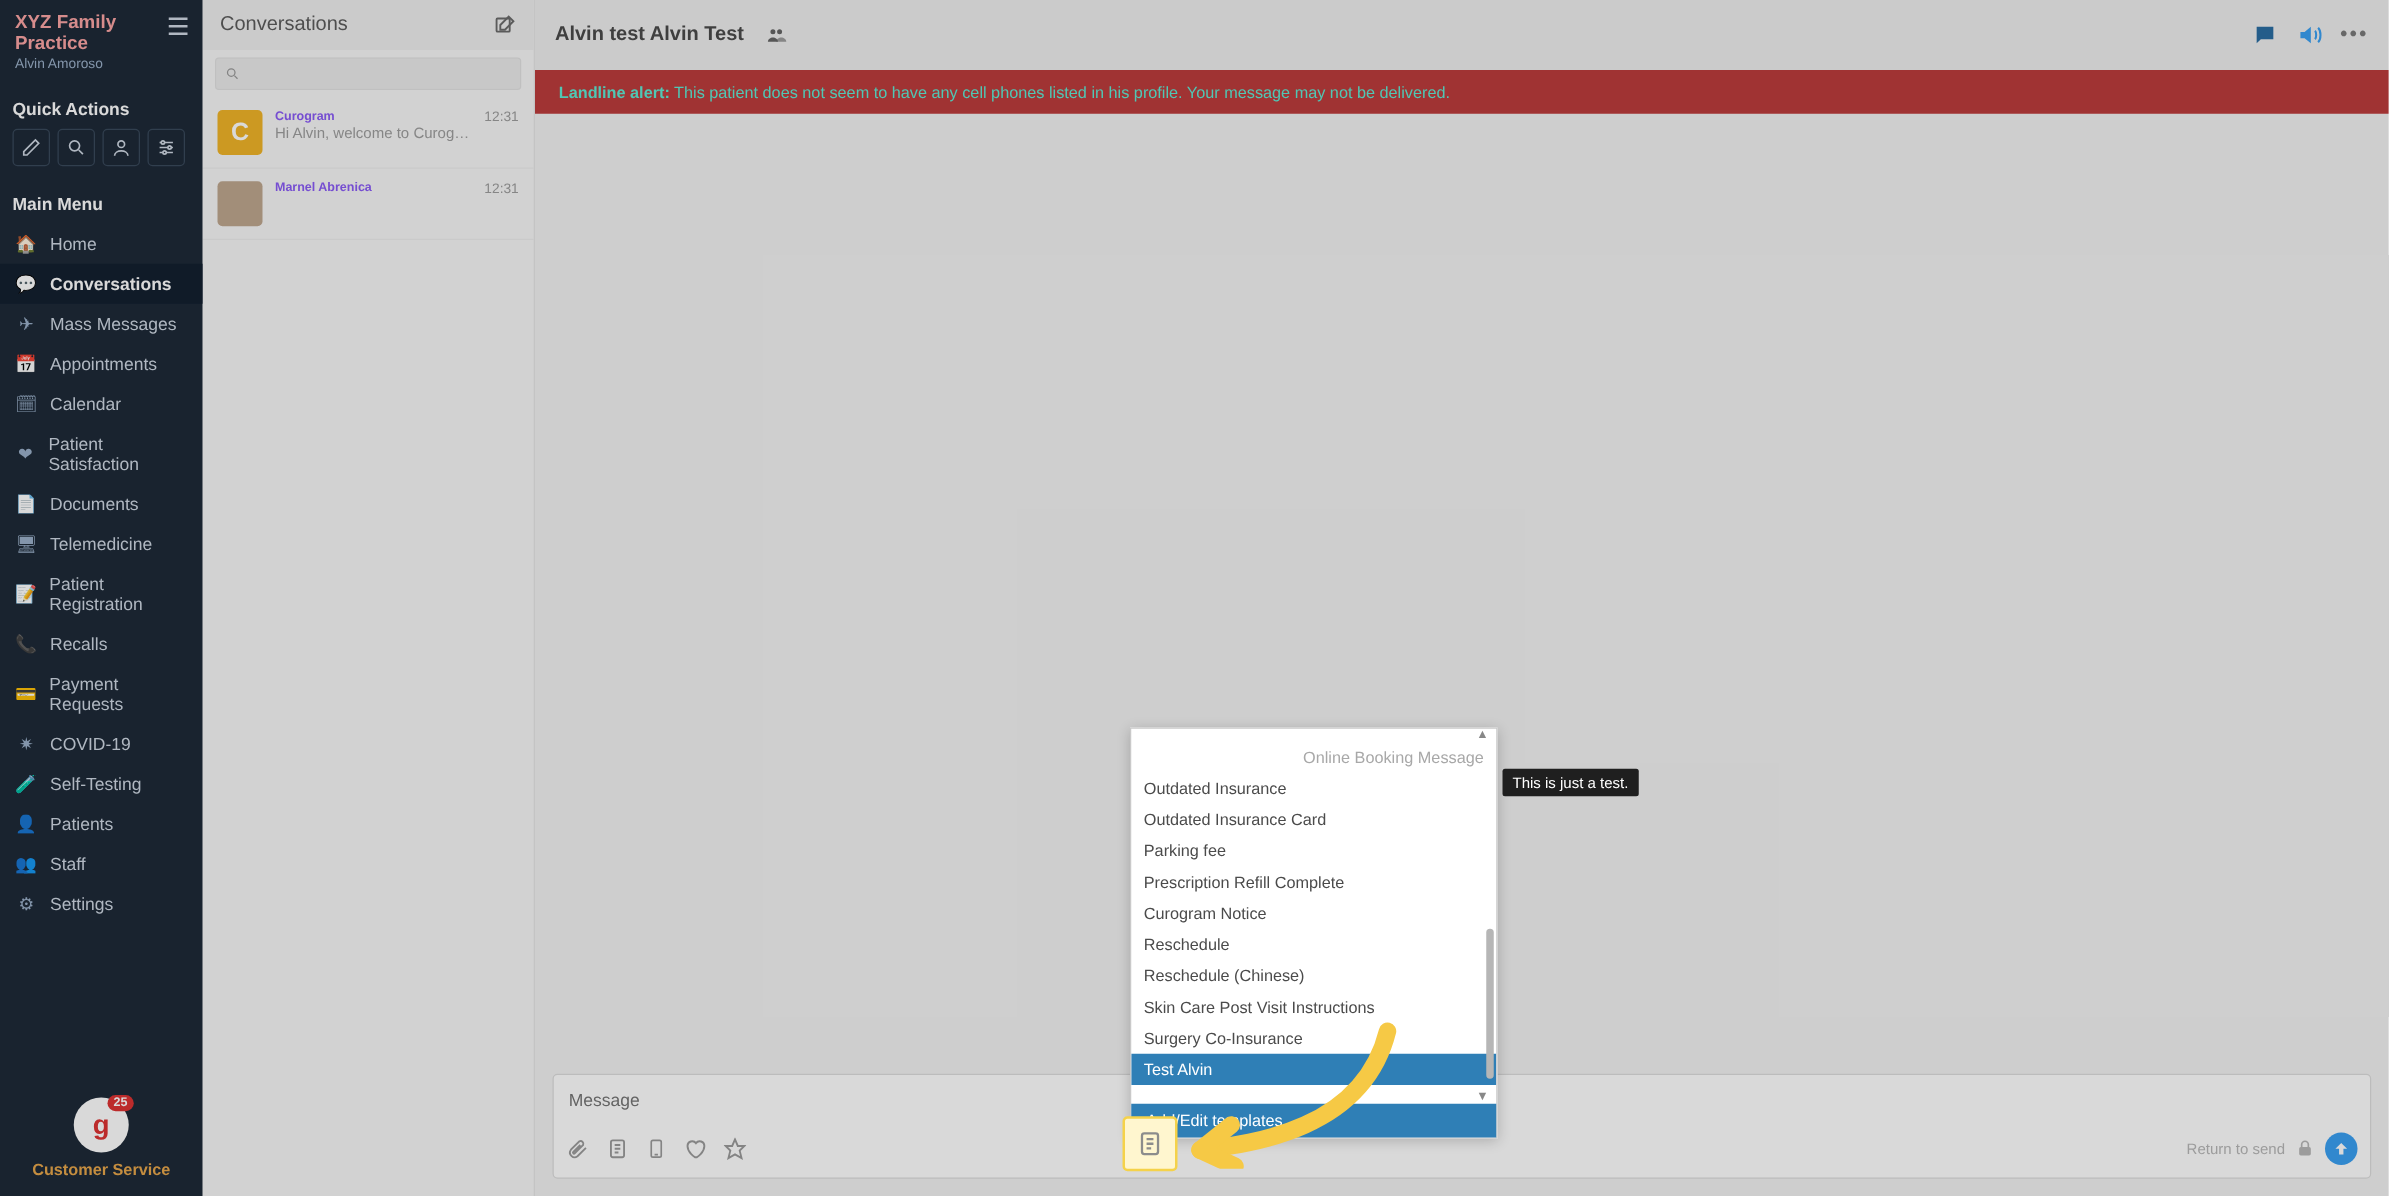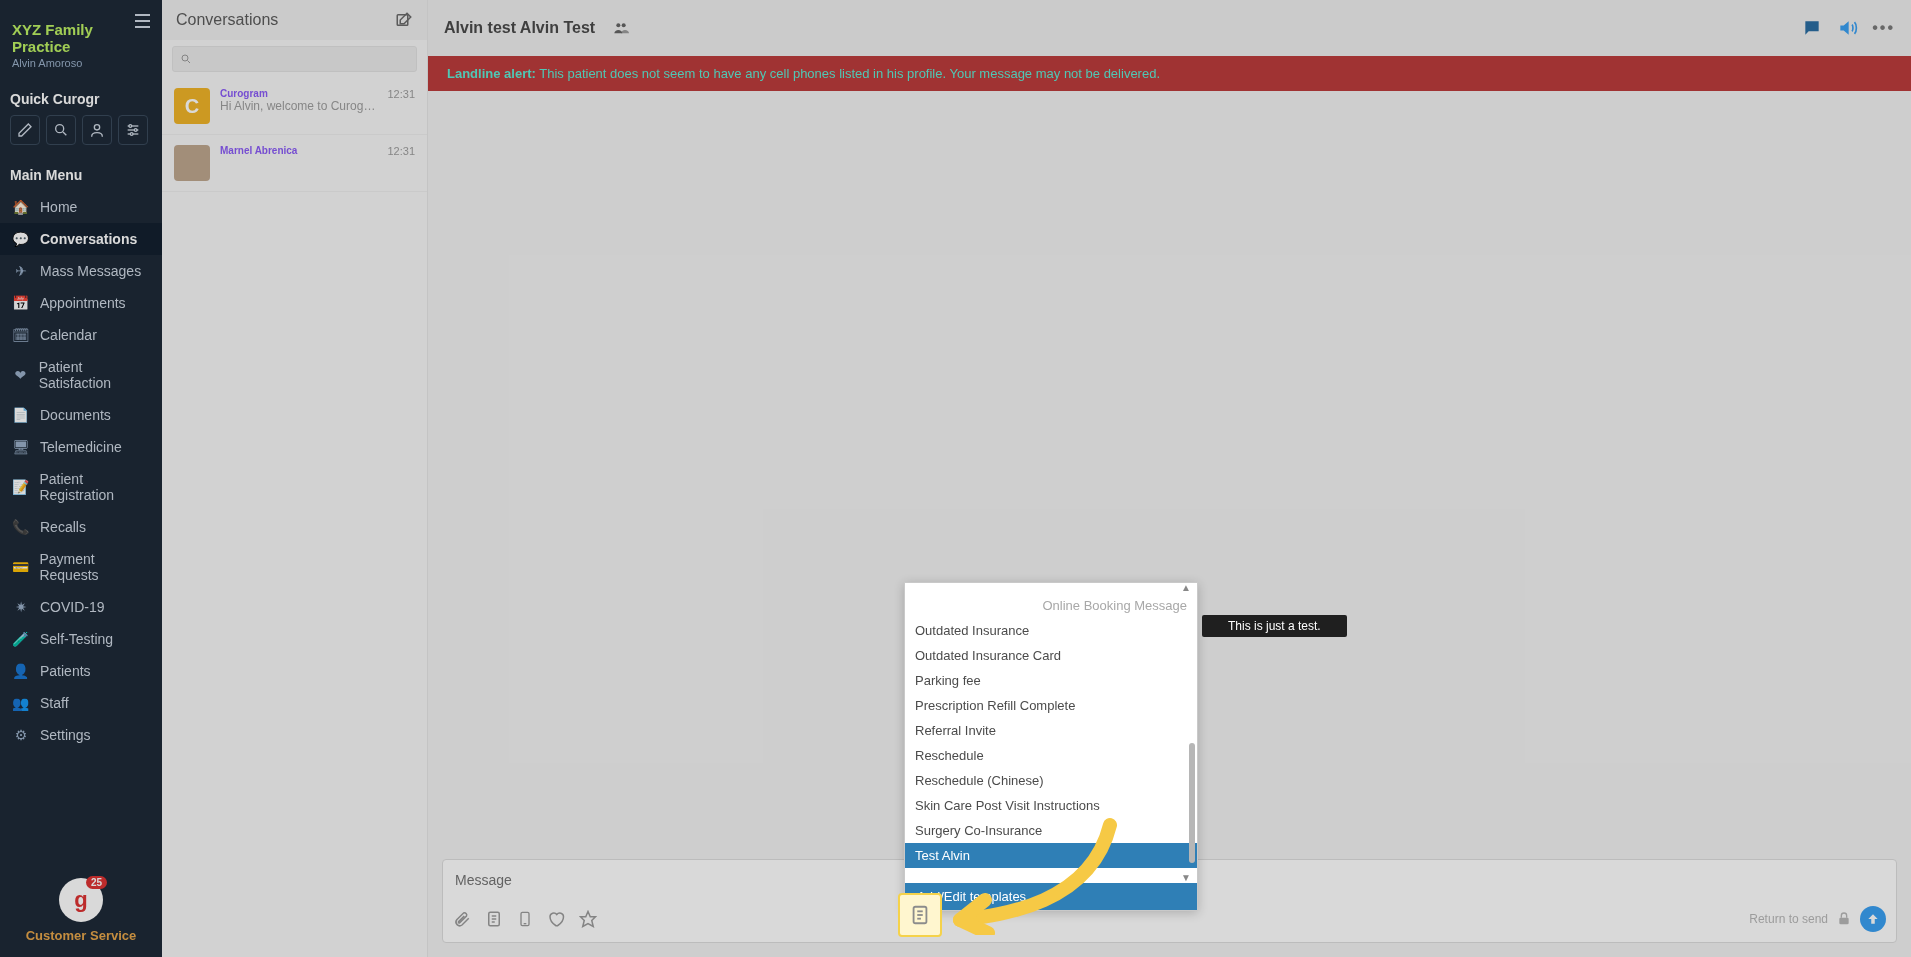--- a/index.html
+++ b/index.html
@@ -3,21 +3,21 @@
 <meta charset="utf-8">
 <style>
   * { box-sizing: border-box; margin: 0; padding: 0; }
   html, body { width: 1911px; height: 957px; font-family: "Segoe UI", Arial, sans-serif; background:#f5f5f5; overflow:hidden; }
   .app { display:flex; width:100%; height:100%; position:relative; }
   .overlay { position:absolute; inset:0; background:rgba(0,0,0,0.15); z-index:50; pointer-events:none; }
 
   
   .sidebar { width:162px; background:#1e2a38; color:#cfd8e3; display:flex; flex-direction:column; font-size:14px; position:relative; z-index:1; }
   .sb-header { padding:10px 12px; display:flex; align-items:flex-start; justify-content:space-between; }
-  .sb-title { font-weight:700; font-size:15px; color:#bef264; line-height:1.1;margin-top:12px; }
+  .sb-title { font-weight:700; font-size:15px; color:#fca5a5; line-height:1.1; }
   .sb-sub { font-size:11px; color:#9bb0c9; margin-top:2px; }
   .hamburger { width:18px; height:14px; display:flex; flex-direction:column; justify-content:space-between; cursor:pointer; margin-top:4px;}
   .hamburger span { display:block; height:2px; background:#cfd8e3; }
   .section-label { font-size:14px; font-weight:700; color:#fff; padding:12px 10px 8px; }
   .qa-row { display:flex; gap:6px; padding:0 10px 10px; }
   .qa-btn { width:30px; height:30px; border:1px solid #3a4a5c; border-radius:4px; display:flex; align-items:center; justify-content:center; color:#cfd8e3; cursor:pointer; }
   .menu { list-style:none; }
   .menu li { display:flex; align-items:center; gap:10px; padding:8px 12px; cursor:pointer; color:#cfd8e3; }
   .menu li.active { background:#132030; color:#fff; font-weight:600; }
   .menu li .mi-icon { width:18px; text-align:center; color:#9bb0c9; }
@@ -67,21 +67,21 @@
   
   .template-popup { position:absolute; z-index:100; left:476px; bottom:46px; width:294px; background:#fff; border:1px solid #c9c9c9; box-shadow:0 2px 10px rgba(0,0,0,.2); font-size:13px; color:#4b4b4b; }
   .tpl-scroll { max-height:280px; overflow:hidden; position:relative; }
   .tpl-scroll .scrollbar { position:absolute; right:2px; top:150px; width:6px; height:120px; background:#b6b6b6; border-radius:3px; }
   .tpl-arrow-up { text-align:right; padding:0 6px; color:#888; font-size:10px; line-height:10px; }
   .tpl-arrow-down { text-align:right; padding:0 6px; color:#888; font-size:10px; line-height:10px; }
   .tpl-item { padding:5px 10px; cursor:pointer; }
   .tpl-item.dim { color:#a8a8a8;text-align:right; }
   .tpl-item.selected { background:#2f7fb6; color:#fff; }
   .tpl-footer { background:#2f7fb6; color:#fff; padding:6px 12px; cursor:pointer; }
-  .tooltip { position:absolute; left:774px; bottom:320px; background:#1f1f1f; color:#fff; font-size:12px; padding:4px 26px; border-radius:2px; z-index:101; }
+  .tooltip { position:absolute; left:774px; bottom:320px; background:#1f1f1f; color:#fff; font-size:12px; padding:4px 8px; border-radius:2px; z-index:101; }
 
   
   .highlight-box { position:absolute; z-index:200; left:470px; bottom:20px; width:44px; height:44px; background:#fff6cf; border:2px solid #f5d24a; border-radius:4px; display:flex; align-items:center; justify-content:center; color:#8c8c8c; }
   .arrow-svg { position:absolute; z-index:199; left:512px; bottom:22px; pointer-events:none; }
 
   svg { display:block; }
 </style>
 </head>
 <body>
 
@@ -93,21 +93,21 @@
       <div>
         <div class="sb-title">XYZ Family Practice</div>
         <div class="sb-sub">Alvin Amoroso</div>
       </div>
       <div class="hamburger">
           <span></span>
           <span></span>
           <span></span>
         </div>
     </div>
-    <div class="section-label">Quick Curogr</div>
+    <div class="section-label">Quick Actions</div>
     <div class="qa-row">
       <div class="qa-btn">
         <svg width="16" height="16" viewBox="0 0 24 24" fill="none" stroke="currentColor" stroke-width="2">
             <path d="M3 21v-4L17 3l4 4L7 21H3z"></path>
           </svg>
       </div>
       <div class="qa-btn">
         <svg width="16" height="16" viewBox="0 0 24 24" fill="none" stroke="currentColor" stroke-width="2">
             <circle cx="10" cy="10" r="6"></circle>
             <line x1="20" y1="20" x2="15" y2="15"></line>
@@ -335,21 +335,21 @@
     </div>
 
     <div class="template-popup">
       <div class="tpl-arrow-up">▲</div>
       <div class="tpl-scroll" id="tpl-list">
         <div class="tpl-item dim">Online Booking Message</div>
           <div class="tpl-item">Outdated Insurance</div>
           <div class="tpl-item">Outdated Insurance Card</div>
           <div class="tpl-item">Parking fee</div>
           <div class="tpl-item">Prescription Refill Complete</div>
-          <div class="tpl-item">Referral Invite</div>
+          <div class="tpl-item">Curogram Notice</div>
           <div class="tpl-item">Reschedule</div>
           <div class="tpl-item">Reschedule (Chinese)</div>
           <div class="tpl-item">Skin Care Post Visit Instructions</div>
           <div class="tpl-item">Surgery Co-Insurance</div>
           <div class="tpl-item selected">Test Alvin</div>
           <div class="tpl-item">Waitlist Invite</div>
           <div class="scrollbar"></div>
       </div>
       <div class="tpl-arrow-down">▼</div>
       <div class="tpl-footer">Add/Edit templates</div>

